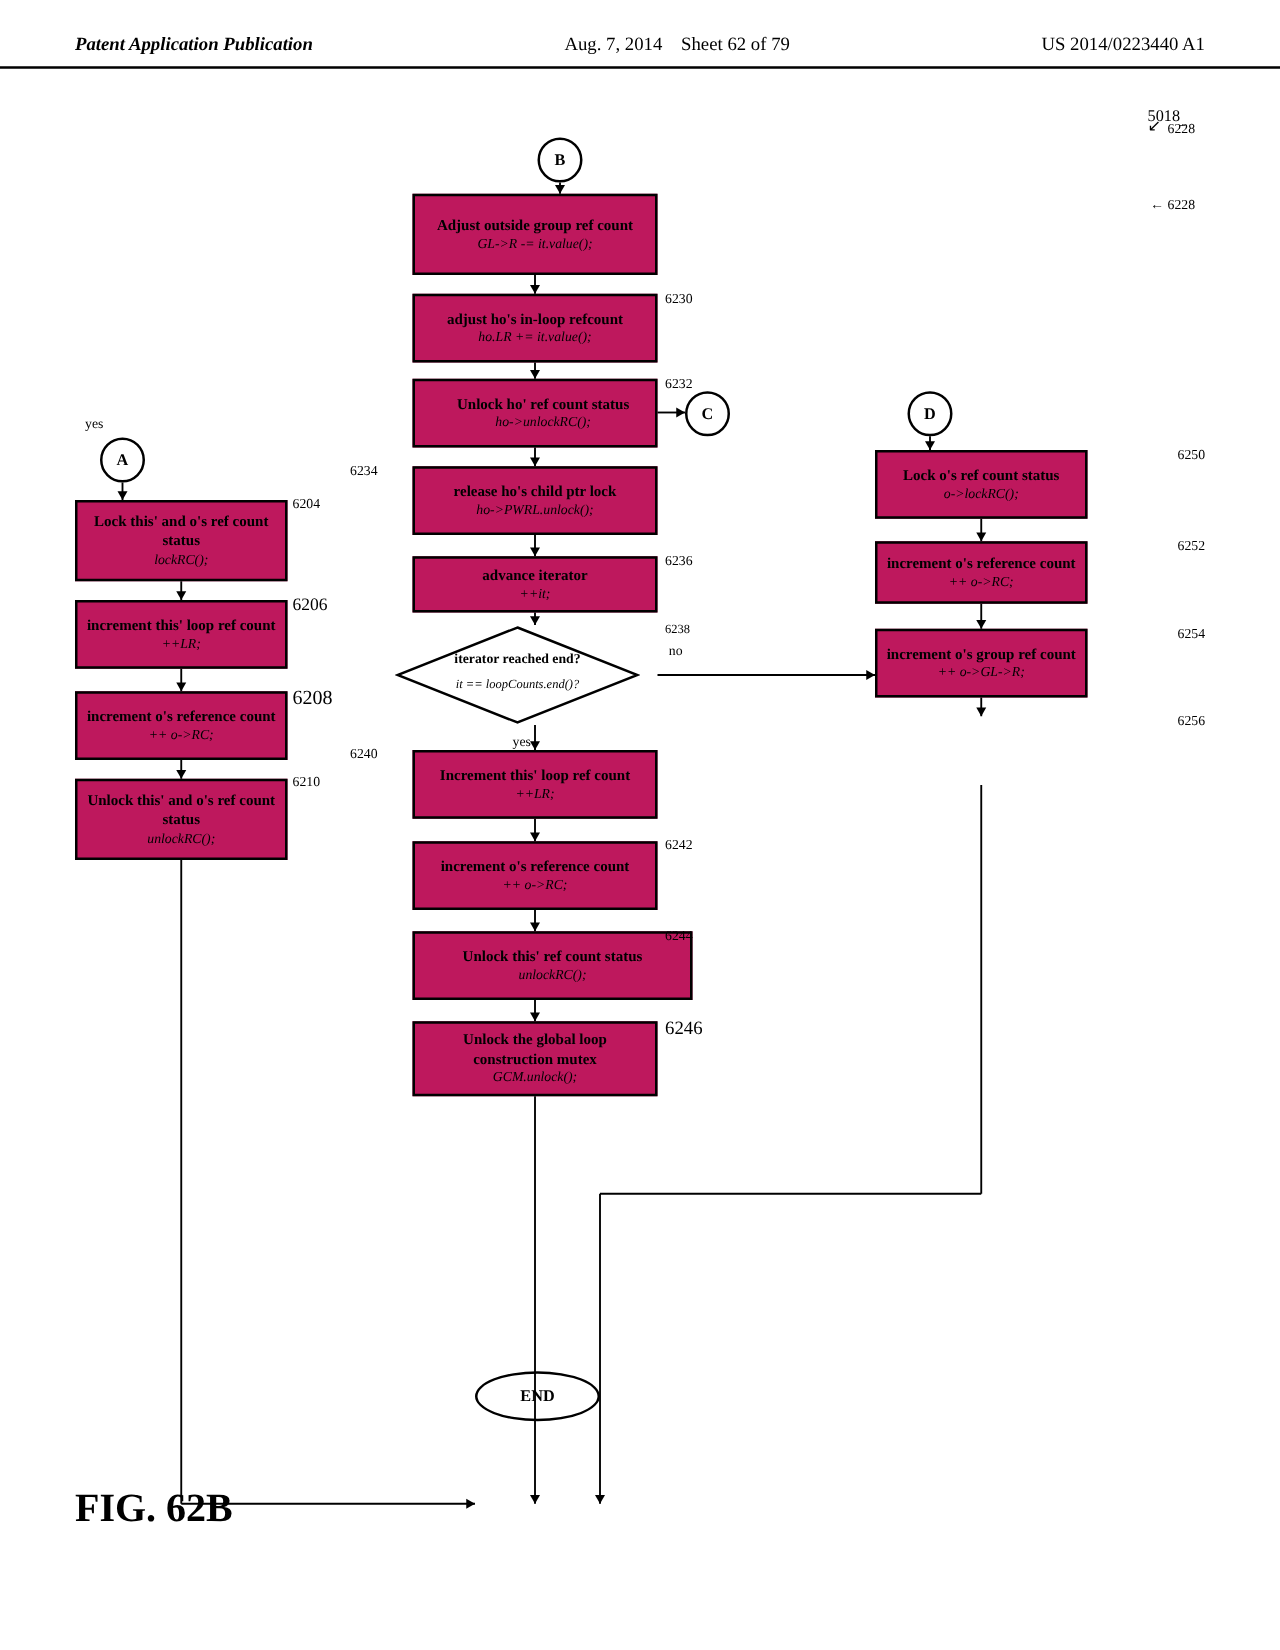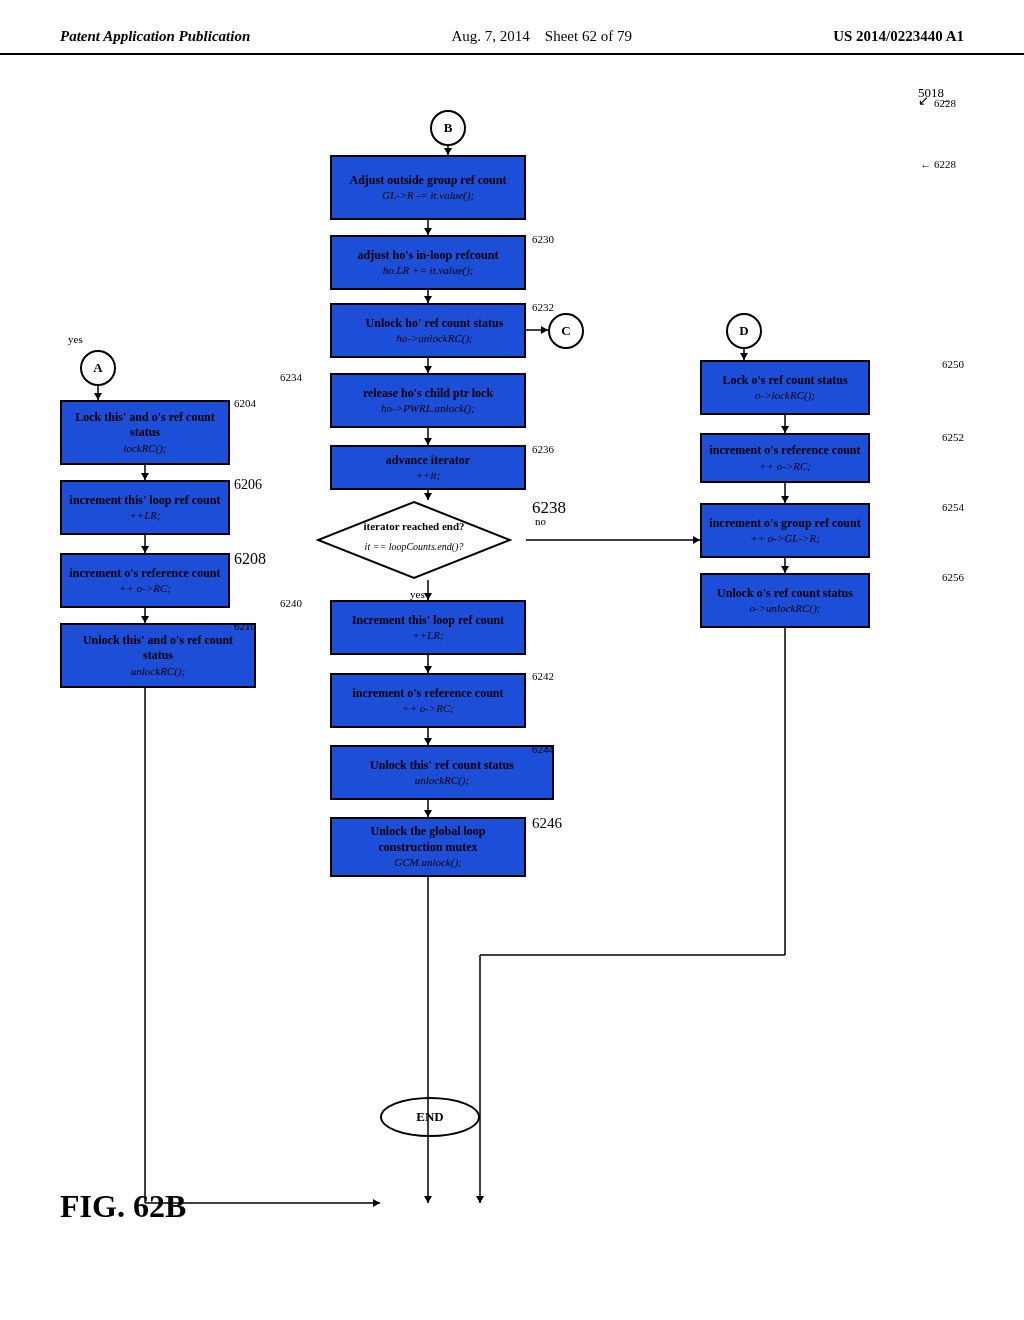--- a/index.html
+++ b/index.html
@@ -30,39 +30,39 @@
       font-size: 15px;
       font-weight: bold;
       font-style: italic;
     }
     .header-center {
       font-size: 15px;
       text-align: center;
     }
     .header-right {
       font-size: 15px;
-      font-weight: bold;
+      font-weight: normal;
     }
     .diagram-area {
       position: relative;
       width: 100%;
       height: 1200px;
     }
     .fig-label {
       position: absolute;
       bottom: 30px;
       left: 60px;
       font-size: 32px;
       font-weight: bold;
     }
     
     .box {
       position: absolute;
       border: 2px solid #000;
-      background: #1d4ed8;
+      background: #be185d;
       text-align: center;
       font-size: 12px;
       display: flex;
       flex-direction: column;
       align-items: center;
       justify-content: center;
       padding: 4px 6px;
       line-height: 1.3;
     }
     .box .code-text {
@@ -183,21 +183,21 @@
     </div>
     <div style="position:absolute;top:422px;left:234px;font-size:14px;">6206</div>
 
     <div style="position:absolute;top:445px;left:316px;width:196px;height:80px;">
       <svg width="196" height="80" viewBox="0 0 196 80">
         <polygon points="98,2 194,40 98,78 2,40" fill="white" stroke="black" stroke-width="2"></polygon>
         <text x="98" y="30" text-anchor="middle" font-size="11" font-weight="bold">iterator reached end?</text>
         <text x="98" y="50" text-anchor="middle" font-size="10" font-style="italic">it == loopCounts.end()?</text>
       </svg>
     </div>
-    <div style="position:absolute;top:443px;left:532px;font-size:17px;">6238</div>
+    <div style="position:absolute;top:443px;left:532px;font-size:10px;">6238</div>
     <div style="position:absolute;top:460px;left:535px;font-size:11px;">no</div>
 
     <div class="box" style="left:700px;top:448px;width:170px;min-height:55px;">
       <span style="font-weight:bold;">increment o's group ref count</span>
       <span class="code-text">++ o-&gt;GL-&gt;R;</span>
     </div>
     <div style="position:absolute;top:446px;right:60px;font-size:11px;">6254</div>
 
     <div class="box" style="left:60px;top:498px;width:170px;min-height:55px;">
       <span style="font-weight:bold;">increment o's reference count</span>
@@ -206,27 +206,23 @@
     <div style="position:absolute;top:495px;left:234px;font-size:16px;">6208</div>
 
     <div style="position:absolute;top:533px;left:410px;font-size:11px;">yes</div>
 
     <div class="box" style="left:330px;top:545px;width:196px;min-height:55px;">
       <span style="font-weight:bold;">Increment this' loop ref count</span>
       <span class="code-text">++LR;</span>
     </div>
     <div style="position:absolute;top:542px;left:280px;font-size:11px;">6240</div>
 
-    <div class="box" style="left:700px;top:518px;width:170px;min-height:55px;">
-      <span style="font-weight:bold;">Unlock o's ref count status</span>
-      <span class="code-text">o-&gt;unlockRC();</span>
-    </div>
     <div style="position:absolute;top:516px;right:60px;font-size:11px;">6256</div>
 
-    <div class="box" style="left:60px;top:568px;width:196px;min-height:65px;">
+    <div class="box" style="left:60px;top:568px;width:170px;min-height:65px;">
       <span style="font-weight:bold;">Unlock this' and o's ref count status</span>
       <span class="code-text">unlockRC();</span>
     </div>
     <div style="position:absolute;top:565px;left:234px;font-size:11px;">6210</div>
 
     <div class="box" style="left:330px;top:618px;width:196px;min-height:55px;">
       <span style="font-weight:bold;">increment o's reference count</span>
       <span class="code-text">++ o-&gt;RC;</span>
     </div>
     <div style="position:absolute;top:615px;left:532px;font-size:11px;">6242</div>

